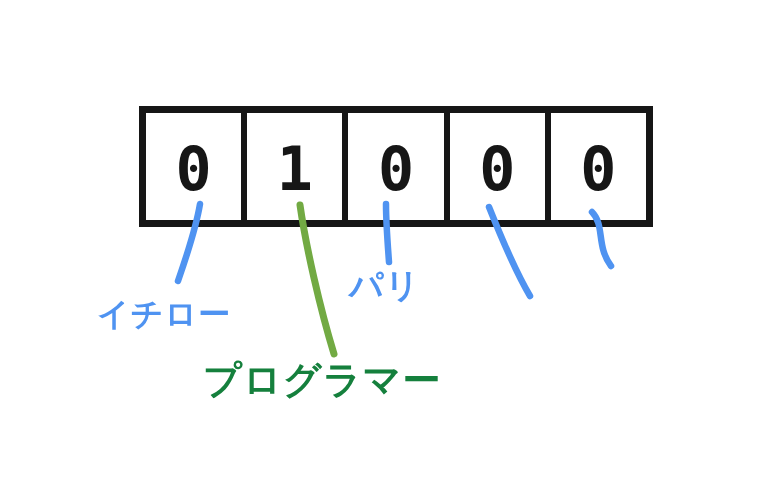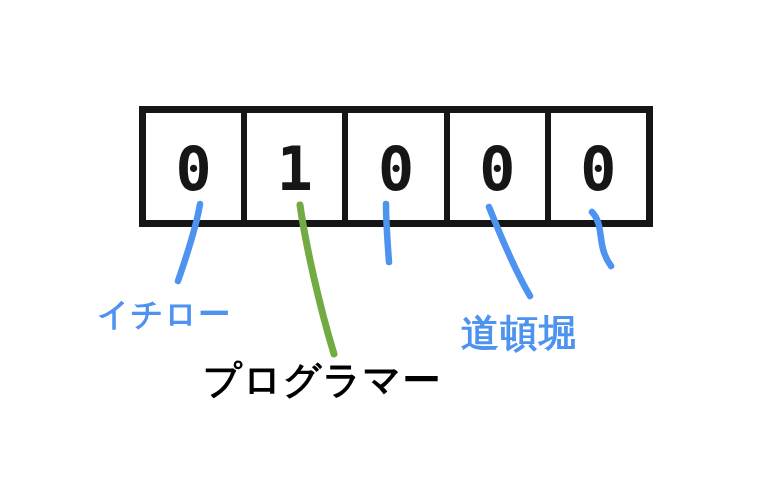--- a/index.html
+++ b/index.html
@@ -53,21 +53,21 @@
     pointer-events: none;
   }
   .label {
     position: absolute;
     font-weight: 700;
     line-height: 1;
     white-space: nowrap;
     letter-spacing: 1px;
   }
   .label.blue  { color: #4f93f1; }
-  .label.green { color: #000000; }
+  .label.green { color: #15803d; }
   .label-ichiro     { left: 97px;  top: 298px; font-size: 32px; }
   .label-programmer { left: 203px; top: 361px; font-size: 38px; }
   .label-paris      { left: 349px; top: 268px; font-size: 34px; }
   .label-dotonbori  { left: 461px; top: 314px; font-size: 38px; }
   .label-utsu       { left: 582px; top: 270px; font-size: 37px; }
 </style>
 </head>
 <body>
 
 <div class="canvas">
@@ -93,15 +93,15 @@
   <svg class="connectors" viewBox="0 0 780 480" xmlns="http://www.w3.org/2000/svg">
     <path d="M200,204 C196,228 186,258 178,281" fill="none" stroke="#4f93f1" stroke-width="6.5" stroke-linecap="round"></path>
     <path d="M300,205 C306,247 320,308 334,354" fill="none" stroke="#72aa43" stroke-width="7" stroke-linecap="round"></path>
     <path d="M386,204 C386,224 388,248 389,262" fill="none" stroke="#4f93f1" stroke-width="6.5" stroke-linecap="round"></path>
     <path d="M489,207 C499,232 517,274 530,296" fill="none" stroke="#4f93f1" stroke-width="6.5" stroke-linecap="round"></path>
     <path d="M592,212 C605,225 596,246 611,266" fill="none" stroke="#4f93f1" stroke-width="6.5" stroke-linecap="round"></path>
   </svg>
 
   <div class="label blue label-ichiro">イチロー</div>
   <div class="label green label-programmer">プログラマー</div>
-  <div class="label blue label-dotonbori">道頓堀</div>
+  <div class="label blue label-paris">パリ</div>
 
 </div>
 
 </body></html>

